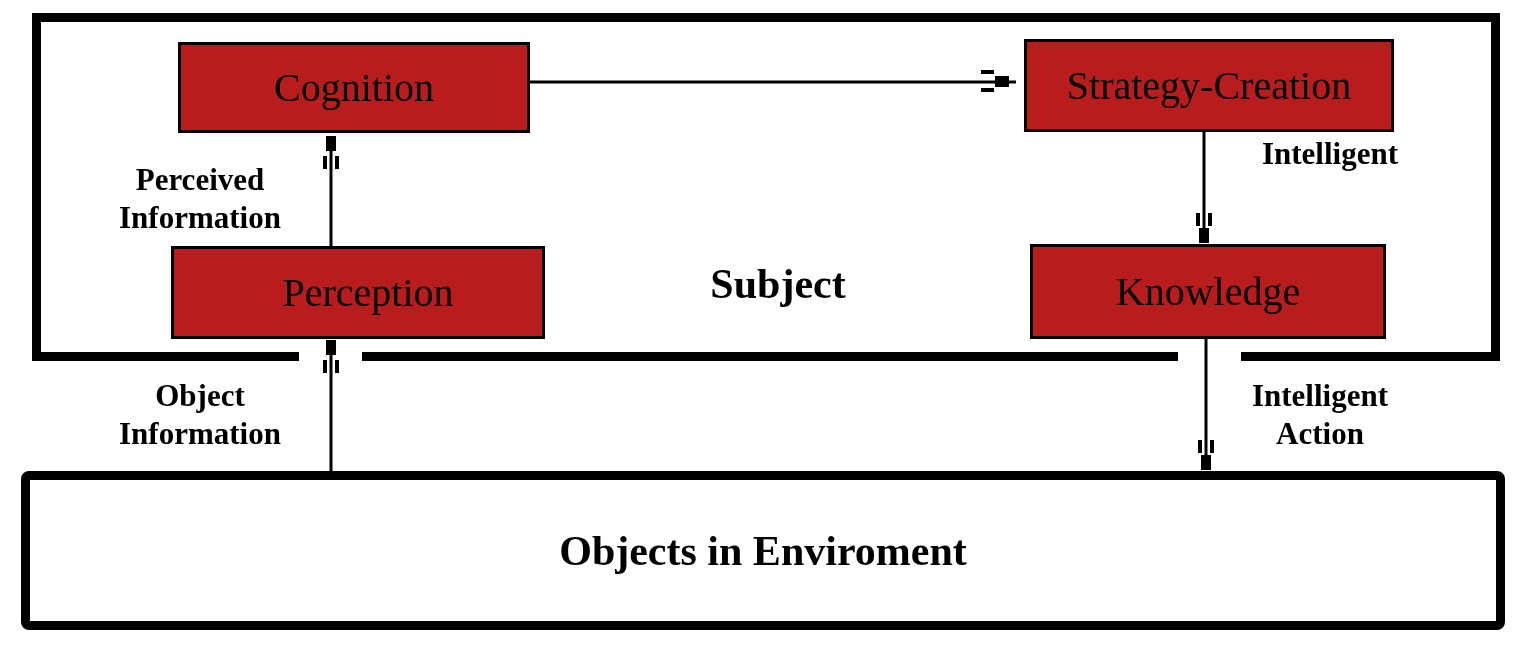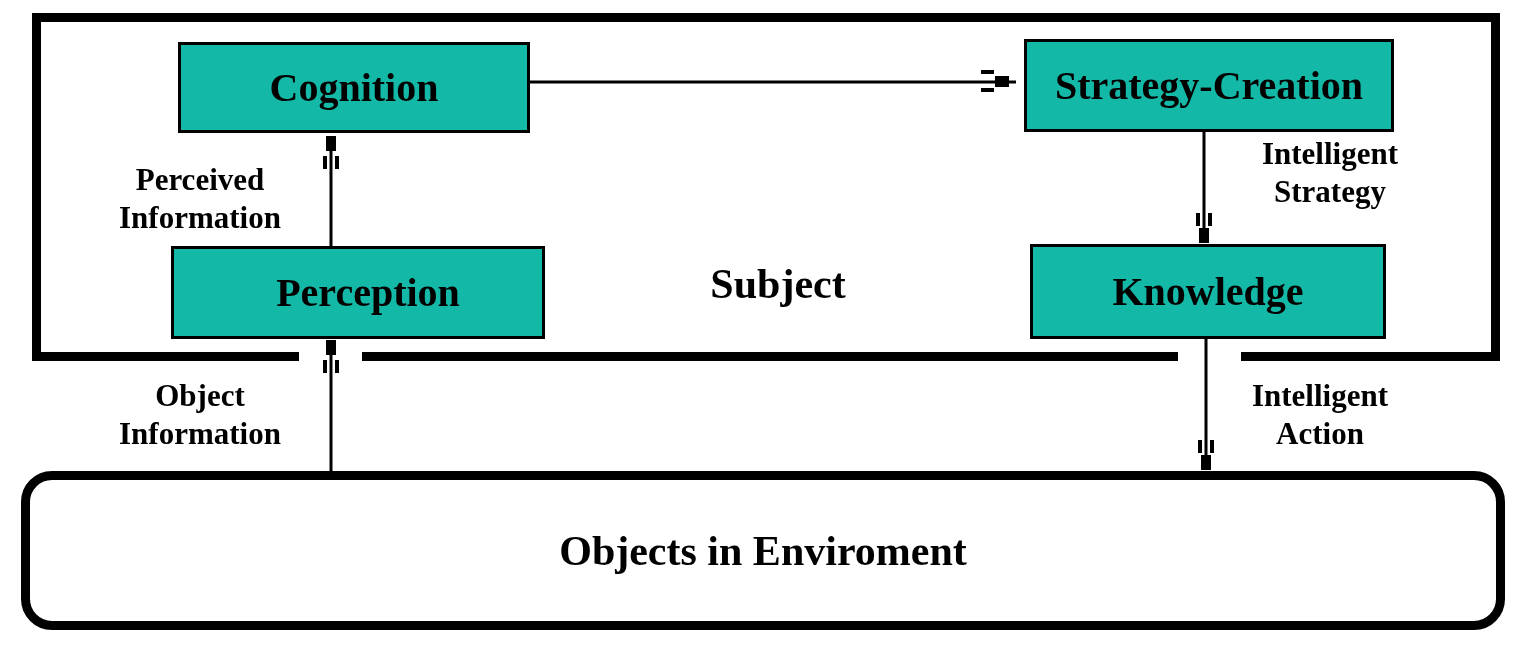--- a/index.html
+++ b/index.html
@@ -12,37 +12,37 @@
     color: #000000;
     overflow: hidden;
   }
   svg.connectors {
     position: absolute;
     left: 0; top: 0;
     width: 1525px; height: 652px;
   }
   .box {
     position: absolute;
-    background: #14b8a6;
+    background: #b91c1c;
     border: 3px solid #000000;
     display: flex;
     align-items: center;
     justify-content: center;
-    font-weight: bold;
+    font-weight: normal;
     font-size: 40px;
     white-space: nowrap;
   }
   .env-box {
     position: absolute;
     left: 21px; top: 471px;
     width: 1484px; height: 159px;
     box-sizing: border-box;
     background: #ffffff;
     border: 9px solid #000000;
-    border-radius: 31px;
+    border-radius: 8px;
     display: flex;
     align-items: center;
     justify-content: center;
     font-weight: bold;
     font-size: 42px;
     white-space: nowrap;
   }
   .subject-label {
     position: absolute;
     left: 778px; top: 260px;
@@ -133,21 +133,20 @@
   <div class="subject-label">Subject</div>
 
 
   <div class="arrow-label" style="left:200px; top:161px;">
     <div>Perceived</div>
     <div>Information</div>
   </div>
 
   <div class="arrow-label" style="left:1330px; top:135px;">
     <div>Intelligent</div>
-    <div>Strategy</div>
   </div>
 
   <div class="arrow-label" style="left:200px; top:377px;">
     <div>Object</div>
     <div>Information</div>
   </div>
 
   <div class="arrow-label" style="left:1320px; top:377px;">
     <div>Intelligent</div>
     <div>Action</div>

